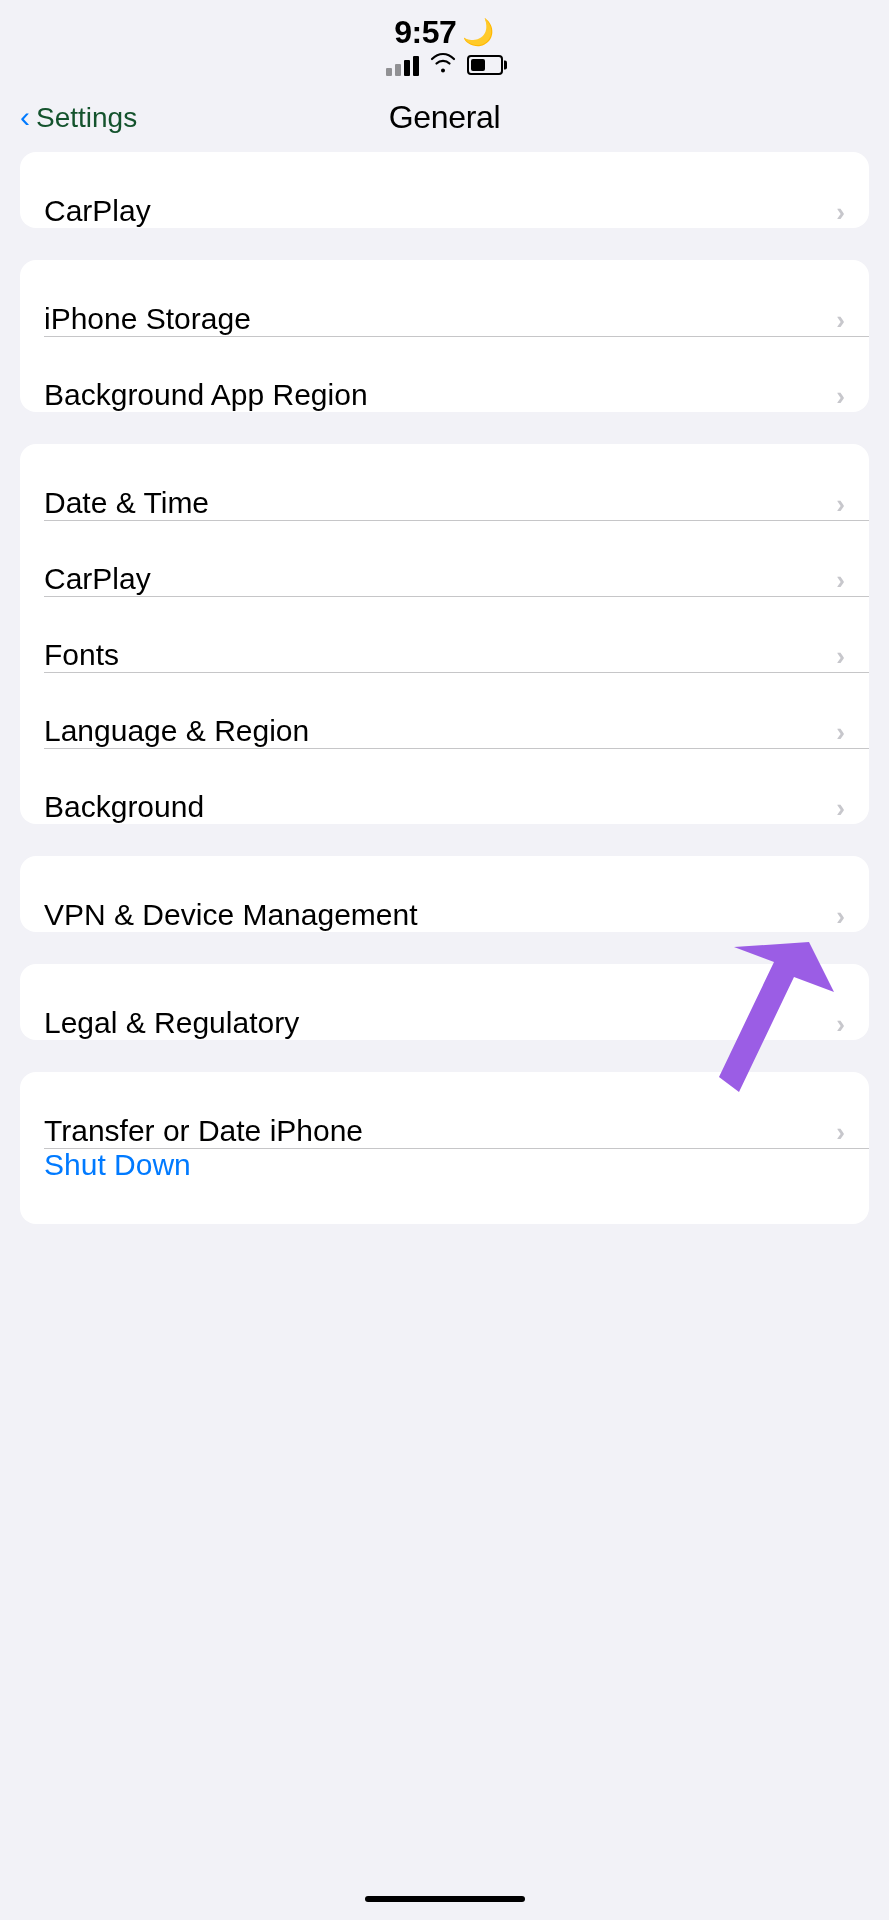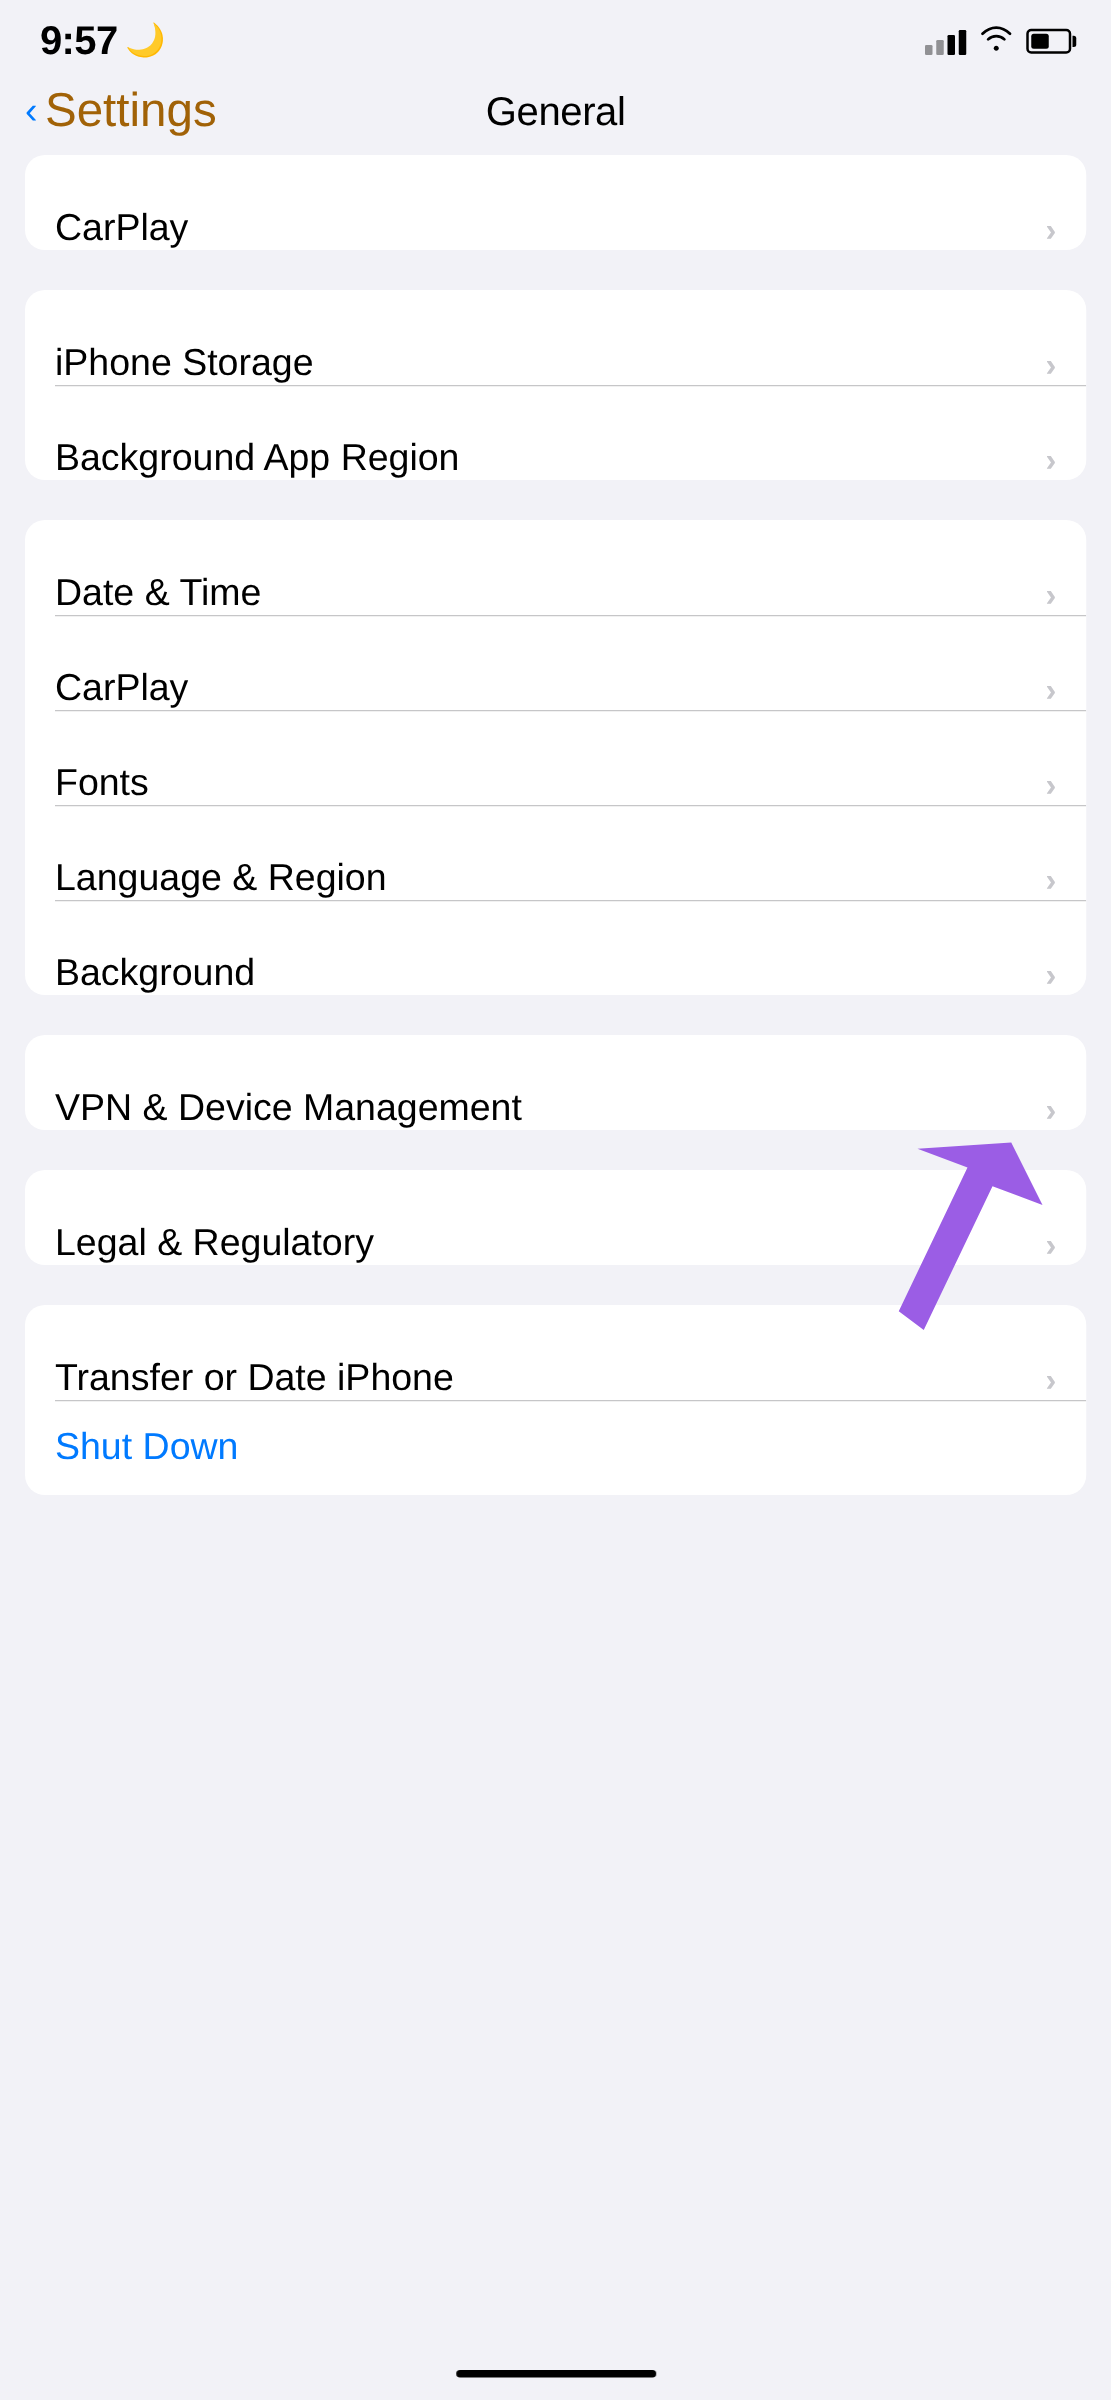--- a/index.html
+++ b/index.html
@@ -15,20 +15,21 @@
       overflow-x: hidden;
     }
 
     
     .status-bar {
       display: flex;
       justify-content: space-between;
       align-items: center;
       padding: 14px 32px 8px 32px;
       background-color: #f2f2f7;
+      flex-direction: column;
     }
 
     .status-time {
       font-size: 32px;
       font-weight: 600;
       letter-spacing: -0.5px;
     }
 
     .status-icons {
       display: flex;
@@ -106,22 +107,22 @@
       text-decoration: none;
     }
 
     .back-chevron {
       font-size: 30px;
       font-weight: 300;
       margin-top: -2px;
     }
 
     .back-label {
-      font-size: 38px;
-      color: #a16207;
+      font-size: 28px;
+      color: #14532d;
     }
 
     .page-title {
       font-size: 32px;
       font-weight: 400;
       color: #000;
       letter-spacing: -0.3px;
     }
 
     
@@ -180,21 +181,21 @@
 
     .chevron-right {
       color: #c7c7cc;
       font-size: 26px;
       font-weight: 600;
     }
 
     
     .shut-down-item {
       display: flex;
-      align-items: center;
+      align-items: flex-start;
       padding: 0 24px;
       height: 76px;
       cursor: pointer;
     }
 
     .shut-down-label {
       font-size: 30px;
       color: #007aff;
       font-weight: 400;
     }

